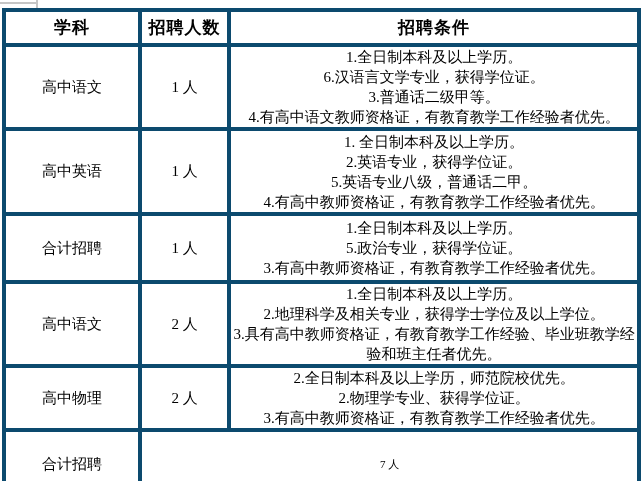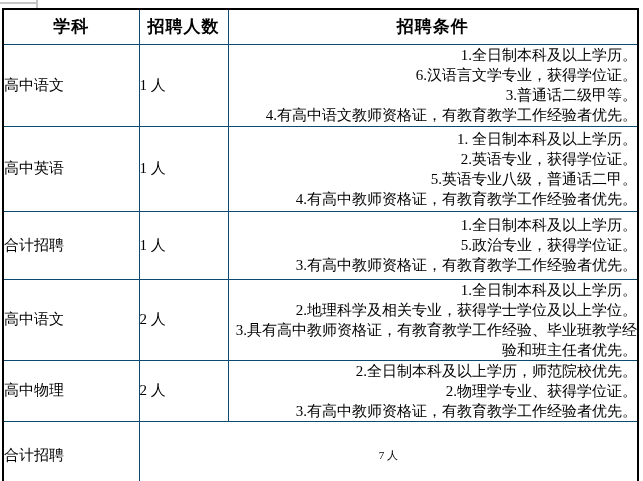--- a/index.html
+++ b/index.html
@@ -27,46 +27,47 @@
   table.recruit {
     position: absolute;
     left: 2px; top: 8px;
     width: 635px;
     border-collapse: collapse;
     table-layout: fixed;
     border: 2px solid #000000;
   }
   table.recruit th,
   table.recruit td {
-    border: 1px solid #0c4a6e;
+    border: 4px solid #0c4a6e;
     padding: 0;
     vertical-align: middle;
     overflow: hidden;
   }
   tr.header-row   { height: 35px; }
   tr.row-0        { height: 82px; }
   tr.row-1        { height: 85px; }
   tr.row-2        { height: 68px; }
   tr.row-3        { height: 77px; }
   tr.row-4        { height: 61px; }
   tr.total-row    { height: 69px; }
   th.hdr {
     font-size: 17px;
     font-weight: bold;
     text-align: center;
     letter-spacing: 1px;
   }
   td.subject-cell, td.count-cell {
+    text-align: center;
     font-size: 15px;
   }
   td.cond-cell {
     font-size: 15px;
     line-height: 20px;
     padding: 2px 4px 2px 5px;
-    text-align: right;
+    text-align: center;
   }
   td.total-value-cell {
     text-align: center;
     font-size: 11px;
   }
 </style>
 </head>
 <body>
 
 <div class="page">

